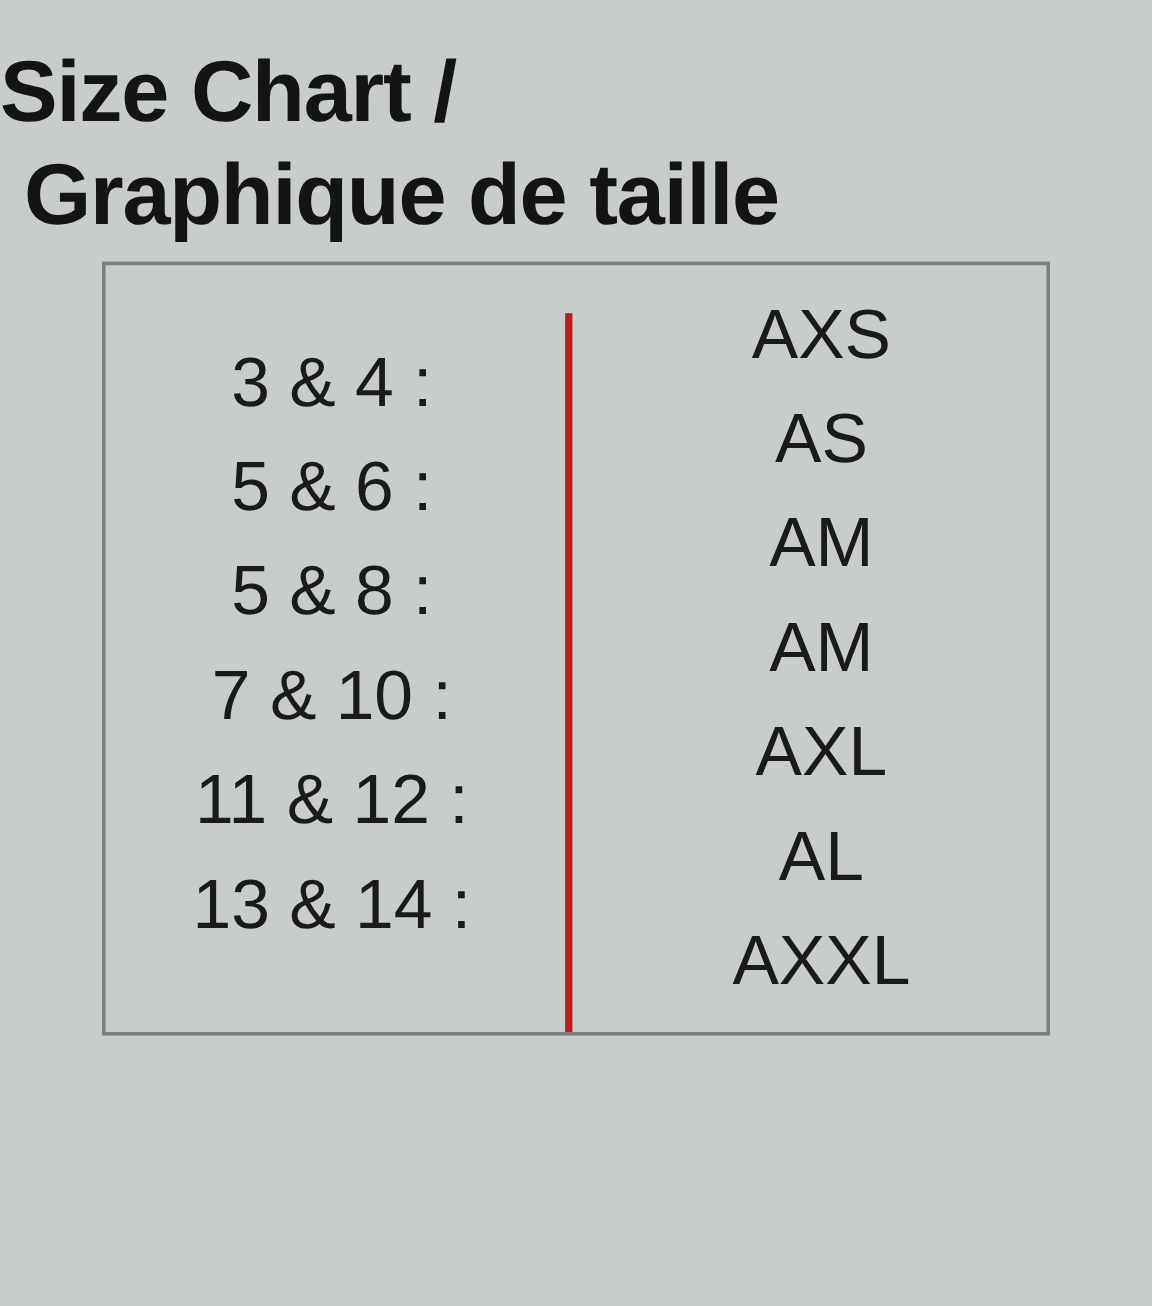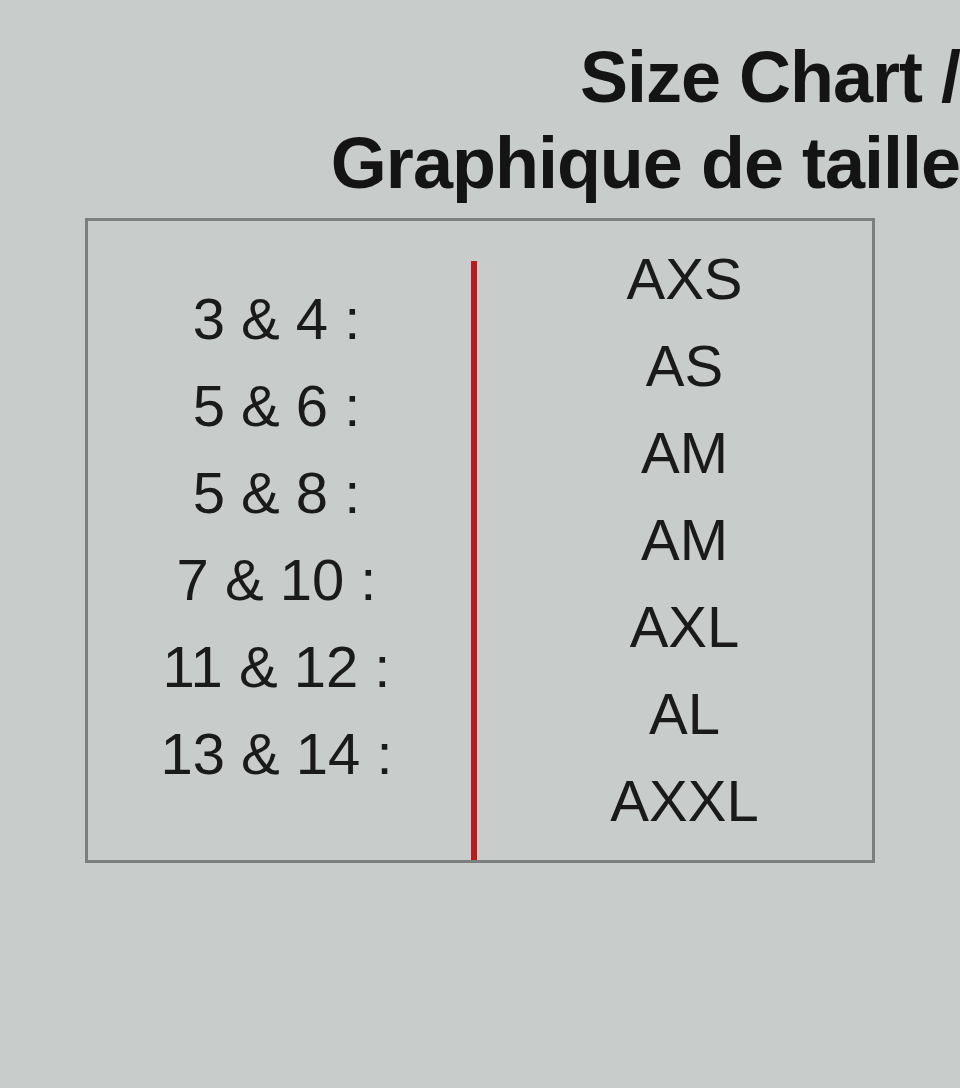--- a/index.html
+++ b/index.html
@@ -14,30 +14,31 @@
     color: #1a1a1a;
     overflow: hidden;
   }
   .page {
     width: 960px;
     height: 1088px;
     position: relative;
     box-sizing: border-box;
   }
   .title {
-    text-align: right;
+    text-align: left;
     font-weight: bold;
     font-size: 72px;
     line-height: 86px;
     letter-spacing: -1px;
     padding-top: 34px;
     color: #141414;
   }
   .title .line2 {
     display: block;
+    margin-left: 20px;
   }
   .col-headers {
     display: flex;
     width: 790px;
     margin: 16px auto 0 auto;
     box-sizing: border-box;
   }
   .col-header {
     flex: 1 1 50%;
     text-align: center;

